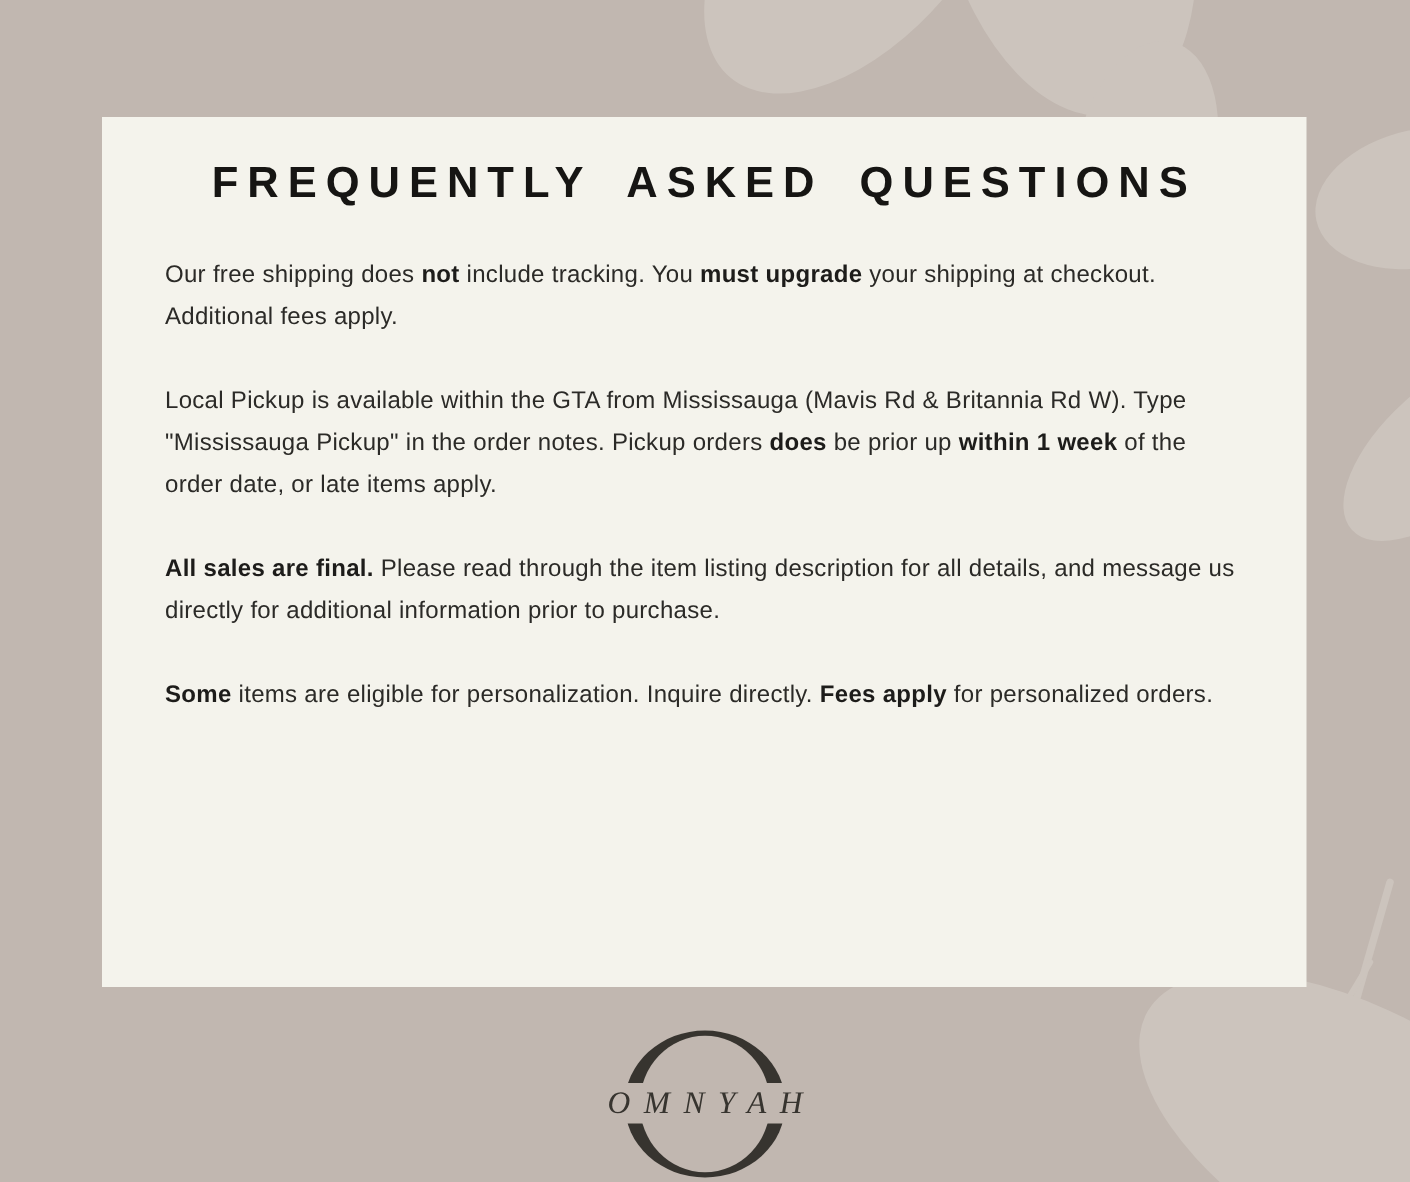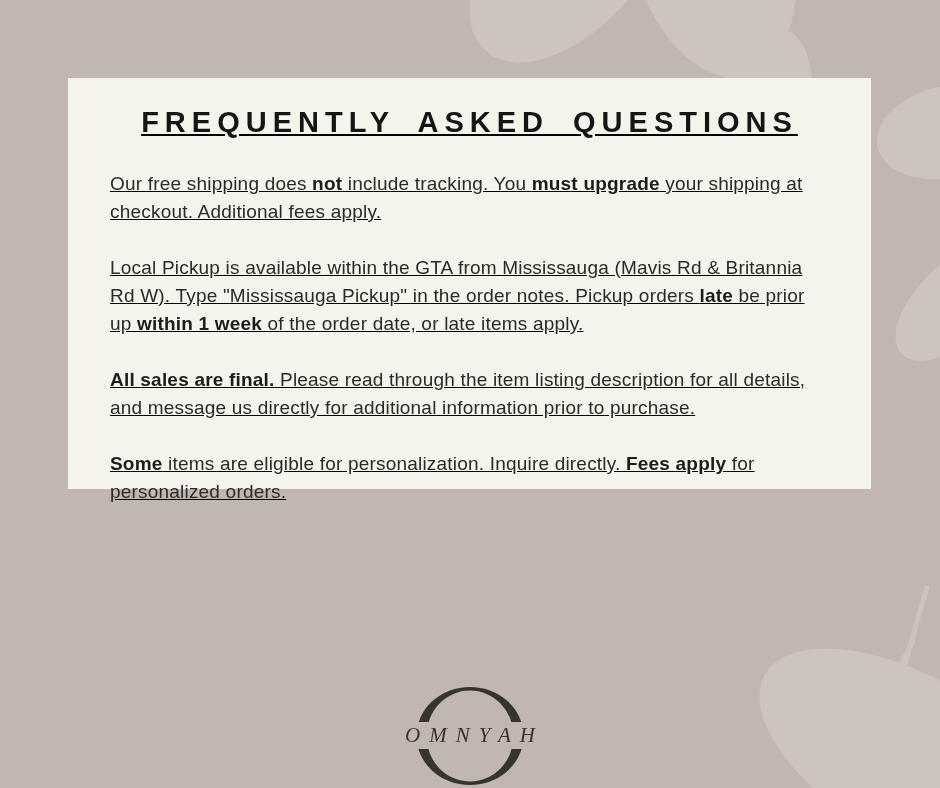--- a/index.html
+++ b/index.html
@@ -25,39 +25,38 @@
   .petal-b{left:628px;top:-205px;width:165px;height:285px;transform:rotate(-14deg);}
   .petal-c{left:718px;top:26px;width:92px;height:155px;transform:rotate(13deg);}
   .side-ellipse{left:876px;top:86px;width:145px;height:92px;transform:rotate(-12deg);}
   .side-leaf{left:880px;top:258px;width:165px;height:80px;transform:rotate(-42deg);}
   .stem-1{left:898px;top:582px;width:5px;height:195px;transform:rotate(16deg);border-radius:3px;}
   .stem-2{left:870px;top:628px;width:4px;height:165px;transform:rotate(31deg);border-radius:3px;}
   .leaf-f{left:742px;top:678px;width:345px;height:165px;transform:rotate(30deg);}
   
   .card{
     position:absolute;left:68px;top:78px;
-    width:803px;height:411px;
+    width:803px;height:580px;
     background:var(--card);
     z-index:1;
     padding:26px 42px 0 42px;
-    text-decoration:underline;
   }
   .title{
     font-size:29px;
     font-weight:bold;
     letter-spacing:6px;
     word-spacing:10px;
     color:var(--title);
     text-align:center;
     line-height:36px;
     margin-bottom:30px;
     white-space:nowrap;
   }
   .faq-p{
-    font-size:19px;
+    font-size:16px;
     line-height:28px;
     color:var(--ink);
     letter-spacing:0.2px;
     margin-bottom:28px;
   }
   .faq-p .b{font-weight:bold;color:#1d1c1a;}
   
   .logo{
     position:absolute;
     left:50%;top:678px;
@@ -89,21 +88,21 @@
   <div class="decor side-ellipse"></div>
   <div class="decor side-leaf"></div>
   <div class="decor stem-1"></div>
   <div class="decor stem-2"></div>
   <div class="decor leaf-f"></div>
 
   <div class="card">
     <h1 class="title">FREQUENTLY ASKED QUESTIONS</h1>
     <div id="faq-paragraphs">
         <p class="faq-p"><span>Our free shipping does </span><span class="b">not</span><span> include tracking. You </span><span class="b">must upgrade</span><span> your shipping at checkout. Additional fees apply.</span></p>
-        <p class="faq-p"><span>Local Pickup is available within the GTA from Mississauga (Mavis Rd &amp; Britannia Rd W). Type "Mississauga Pickup" in the order notes. Pickup orders </span><span class="b">late</span><span> be prior up </span><span class="b">within 1 week</span><span> of the order date, or late items apply.</span></p>
+        <p class="faq-p"><span>Local Pickup is available within the GTA from Mississauga (Mavis Rd &amp; Britannia Rd W). Type "Mississauga Pickup" in the order notes. Pickup orders </span><span class="b">does</span><span> be prior up </span><span class="b">within 1 week</span><span> of the order date, or late items apply.</span></p>
         <p class="faq-p"><span class="b">All sales are final.</span><span> Please read through the item listing description for all details, and message us directly for additional information prior to purchase.</span></p>
         <p class="faq-p"><span class="b">Some</span><span> items are eligible for personalization. Inquire directly. </span><span class="b">Fees apply</span><span> for personalized orders.</span></p>
       </div>
   </div>
 
   <div class="logo">
     <svg width="150" height="120" viewBox="0 0 150 120">
       <ellipse cx="75" cy="58" rx="53.5" ry="49" fill="#37342f"></ellipse>
       <ellipse cx="75" cy="58" rx="43.5" ry="45.5" fill="#c1b7b0"></ellipse>
       <rect x="0" y="44" width="150" height="27" fill="#c1b7b0"></rect>

